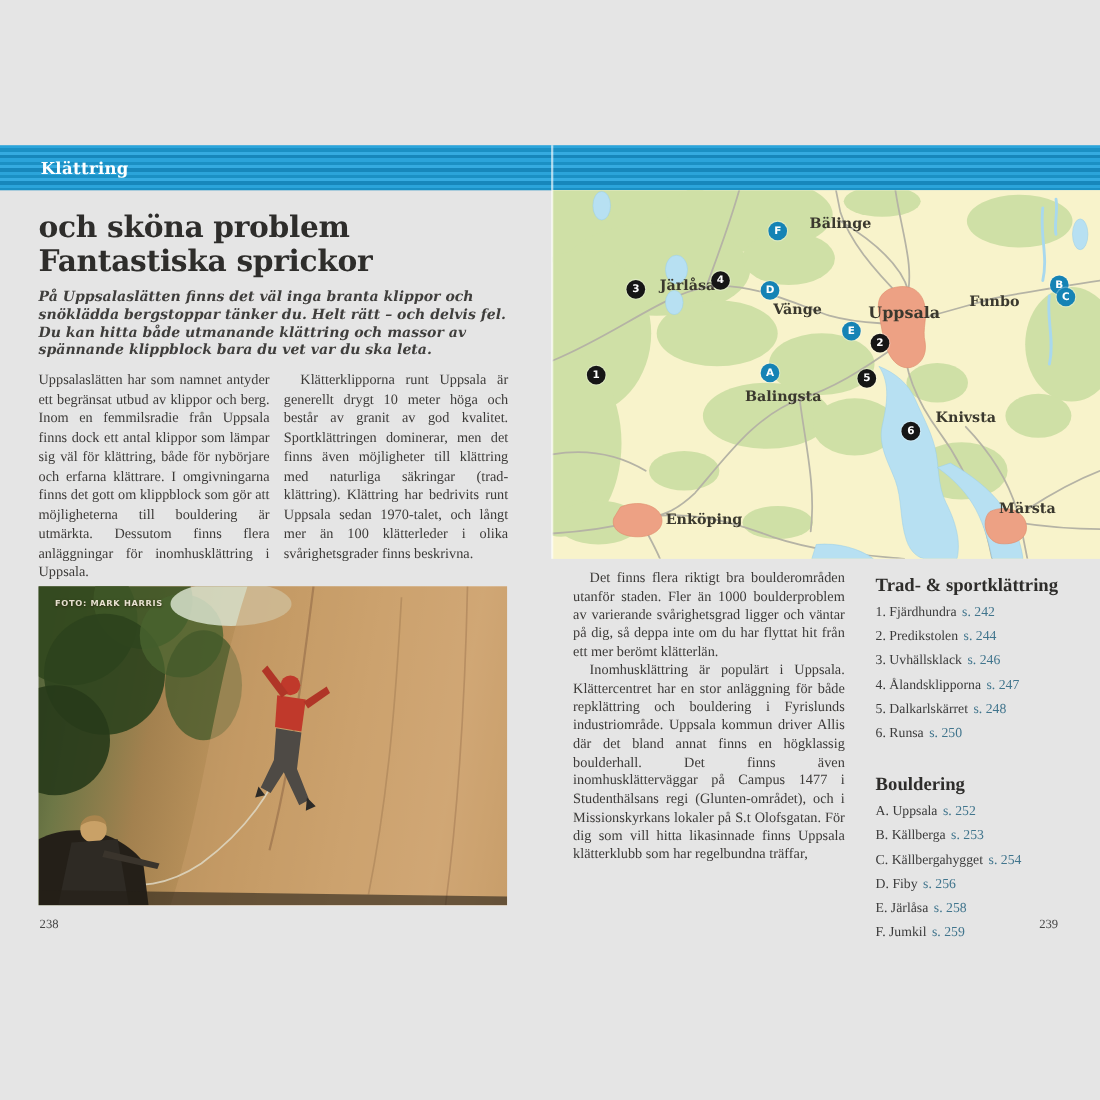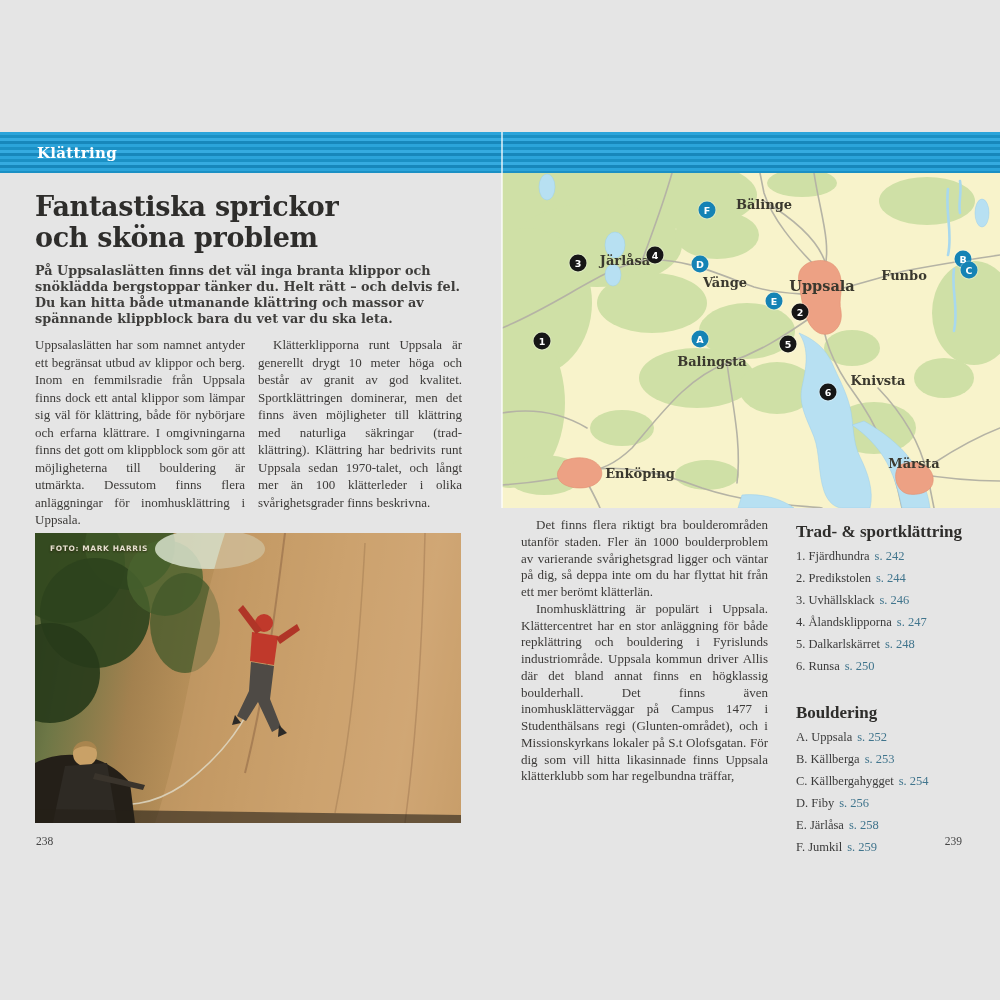--- a/index.html
+++ b/index.html
@@ -10,21 +10,21 @@
         background:repeating-linear-gradient(180deg,
           #2ba4da 0px,#2ba4da 3px,#1b90c4 3px,#1b90c4 6px,
           #35abe0 6px,#35abe0 9px,#1787bb 9px,#1787bb 12px);}
   .band-label{position:absolute;left:37px;top:50%;transform:translateY(-50%);
         color:#ffffff;font-family:"DejaVu Serif",serif;font-weight:bold;font-size:15px;letter-spacing:.3px;}
   .gutter{position:absolute;left:501px;top:132px;width:2px;height:376px;background:rgba(255,255,255,.65);z-index:40;}
   
   .title{position:absolute;left:35px;top:192px;font-family:"DejaVu Serif",serif;font-weight:bold;
          font-size:27px;line-height:1.14;color:#2e2d2b;letter-spacing:-.3px;}
   .intro{position:absolute;left:35px;top:263px;width:438px;font-family:"DejaVu Serif",serif;
-         font-weight:bold;font-size:12.8px;line-height:1.24;color:#3f3e3c;}
+         font-style:italic;font-weight:bold;font-size:12.8px;line-height:1.24;color:#3f3e3c;}
   .bodycol{position:absolute;top:336px;font-size:13px;line-height:1.35;text-align:justify;color:#3c3a38;}
   .col1{left:35px;width:210px;}
   .col2{left:258px;width:204px;text-indent:15px;}
   
   .photo{position:absolute;left:35px;top:533px;width:426px;height:290px;overflow:hidden;
          background:linear-gradient(100deg,#4e5e36 0%,#6d7746 10%,#a3814f 26%,#c1975f 45%,#d2a873 66%,#dcb383 85%,#caa06b 100%);}
   .photo svg{position:absolute;left:0;top:0;}
   .caption{position:absolute;left:15px;top:9px;width:215px;color:#f4f1e6;
            font-family:"DejaVu Serif",serif;font-style:italic;font-size:11px;line-height:1.3;
            text-shadow:0 1px 2px rgba(40,30,10,.8);}
@@ -58,22 +58,22 @@
 <body>
 
 <div class="stage">
 
   <div class="band">
     <div class="band-label">Klättring</div>
   </div>
   <div class="gutter"></div>
 
   <div class="title">
+    <div>och sköna problem</div>
     <div>Fantastiska sprickor</div>
-    <div>och sköna problem</div>
   </div>
 
   <div class="intro">På Uppsalaslätten finns det väl inga branta klippor och snöklädda bergstoppar tänker du. Helt rätt – och delvis fel. Du kan hitta både utmanande klättring och massor av spännande klippblock bara du vet var du ska leta.</div>
 
   <div class="bodycol col1">Uppsalaslätten har som namnet antyder ett begränsat utbud av klippor och berg. Inom en femmilsradie från Uppsala finns dock ett antal klippor som lämpar sig väl för klättring, både för nybörjare och erfarna klättrare. I omgivningarna finns det gott om klippblock som gör att möjligheterna till bouldering är utmärkta. Dessutom finns flera anläggningar för inomhusklättring i Uppsala.</div>
   <div class="bodycol col2">Klätterklipporna runt Uppsala är generellt drygt 10 meter höga och består av granit av god kvalitet. Sportklättringen dominerar, men det finns även möjligheter till klättring med naturliga säkringar (trad-klättring). Klättring har bedrivits runt Uppsala sedan 1970-talet, och långt mer än 100 klätterleder i olika svårighetsgrader finns beskrivna.</div>
 
   <div class="photo">
     <svg width="426" height="290" viewBox="0 0 426 290">
 
@@ -187,21 +187,21 @@
 
     
     <div class="place" style="left:262px;top:31px;">Bälinge</div>
     <div class="place" style="left:123px;top:87px;">Järlåsa</div>
     <div class="place" style="left:223px;top:109px;">Vänge</div>
     <div class="place big" style="left:320px;top:112px;">Uppsala</div>
     <div class="place" style="left:402px;top:102px;">Funbo</div>
     <div class="place" style="left:210px;top:188px;">Balingsta</div>
     <div class="place" style="left:376px;top:207px;">Knivsta</div>
     <div class="place" style="left:115px;top:300px;margin-left:23px;">Enköping</div>
-    <div class="place" style="left:412px;top:290px;">Märsta</div>
+    <div class="place" style="left:432px;top:290px;">Märsta</div>
 
     
     <div class="marker trad" style="left:40px;top:168px;">1</div>
     <div class="marker trad" style="left:298px;top:139px;">2</div>
     <div class="marker trad" style="left:76px;top:90px;">3</div>
     <div class="marker trad" style="left:153px;top:82px;">4</div>
     <div class="marker trad" style="left:286px;top:171px;">5</div>
     <div class="marker trad" style="left:326px;top:219px;">6</div>
     
     <div class="marker boulder" style="left:198px;top:166px;">A</div>

